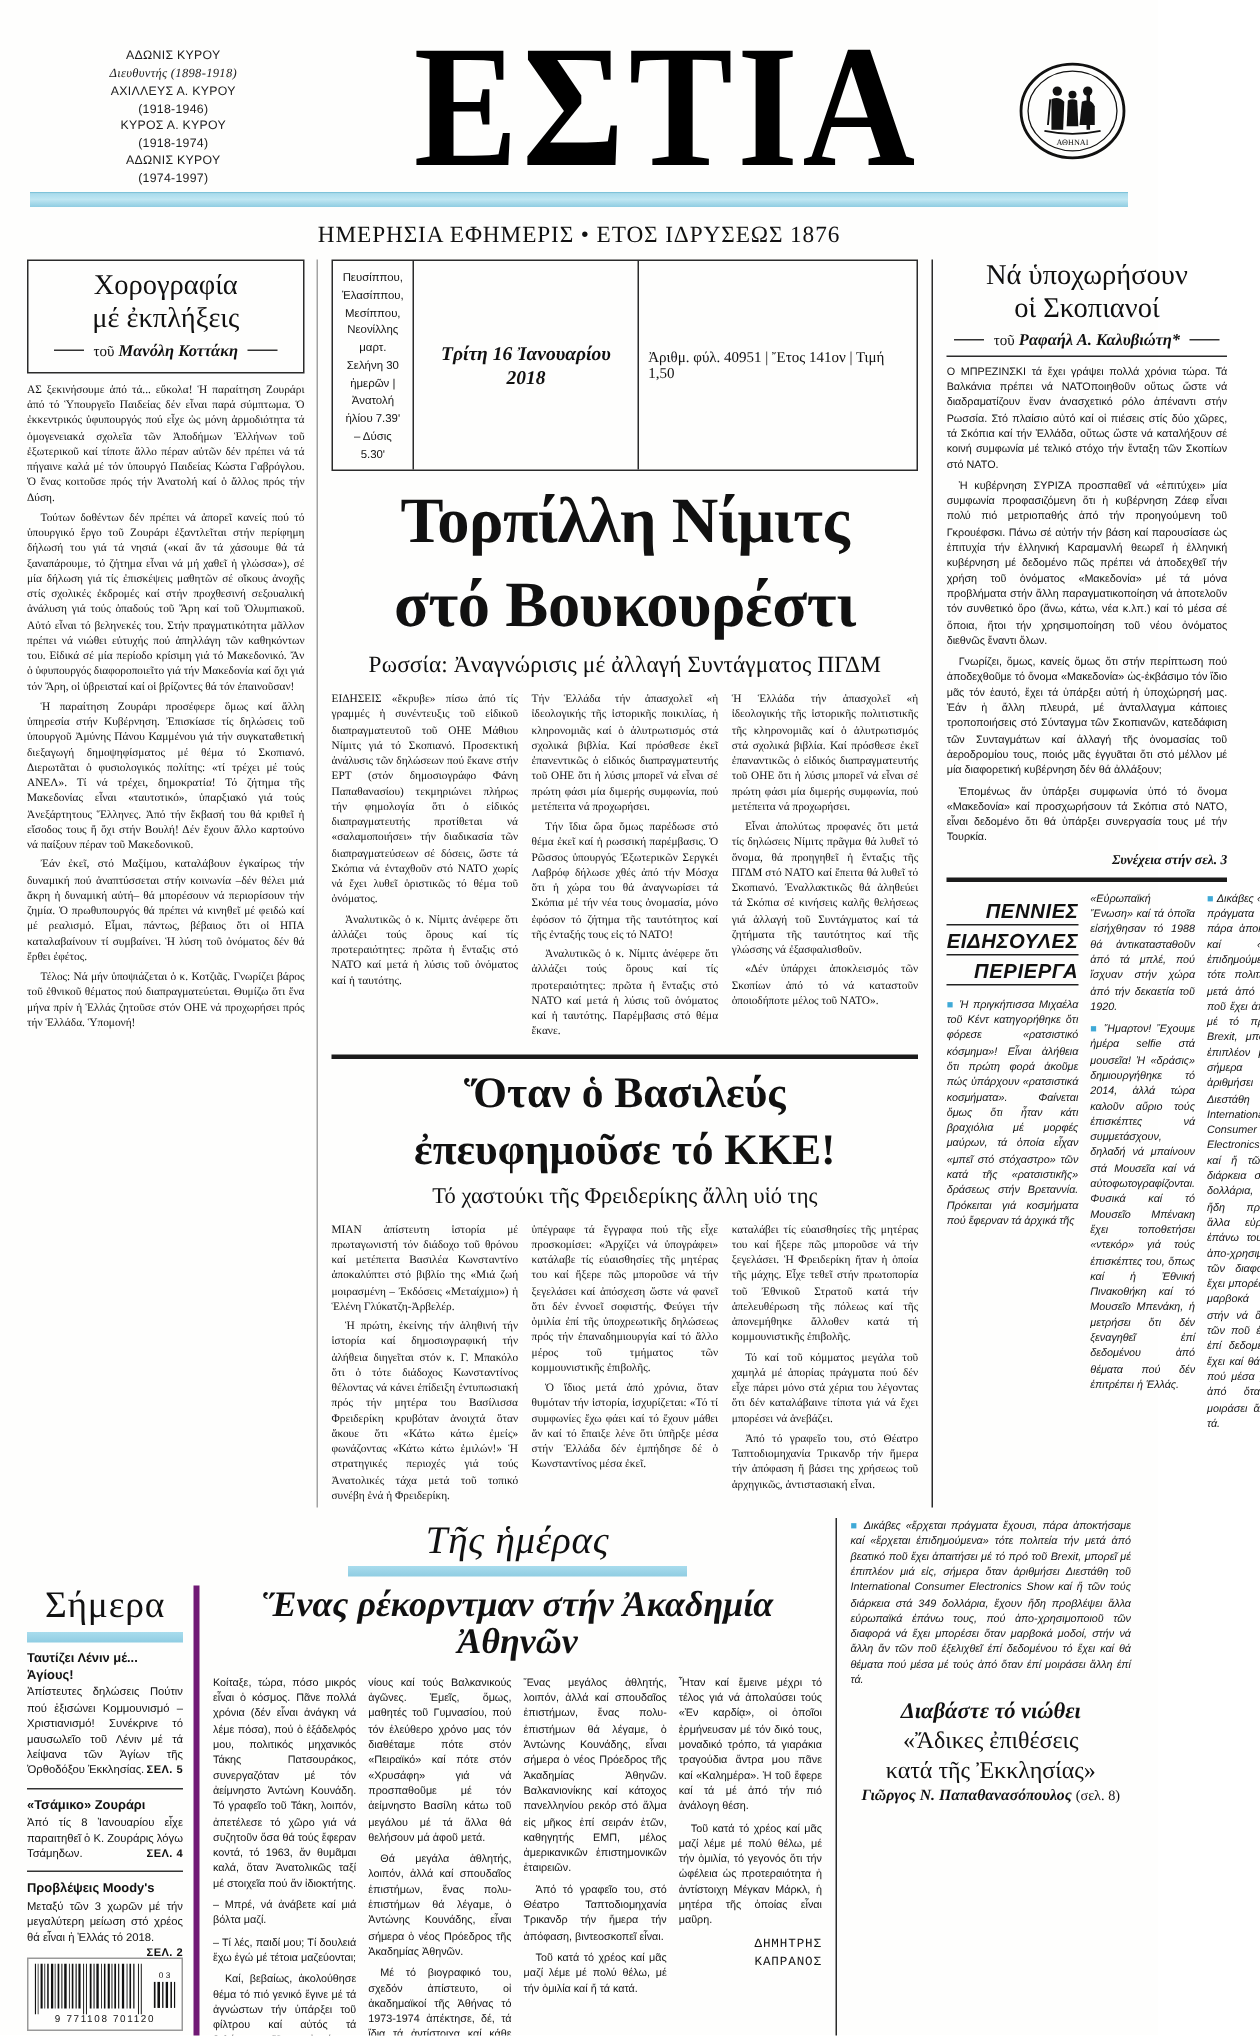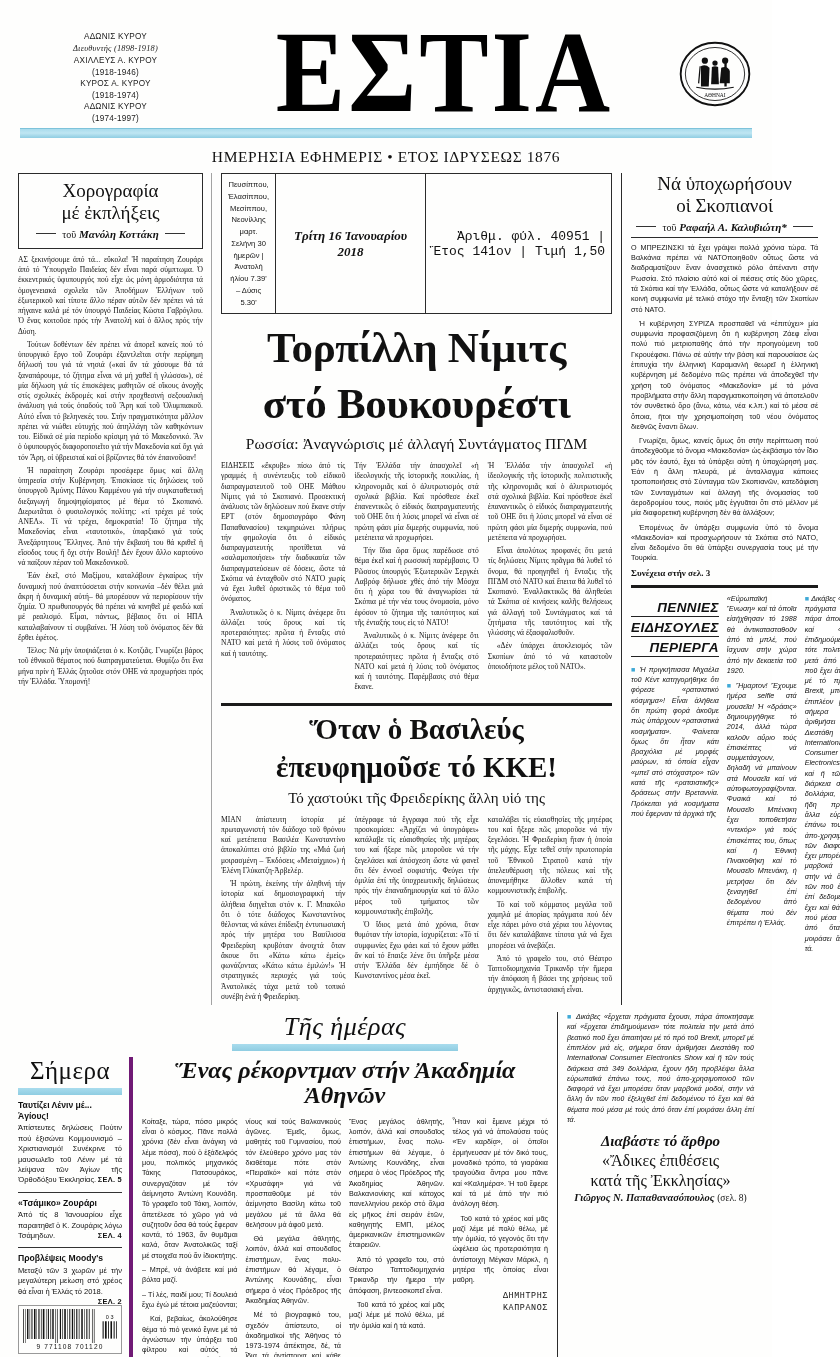--- a/index.html
+++ b/index.html
@@ -142,23 +142,23 @@
     font-family: "Liberation Serif", serif;
     font-weight: bold;
     font-style: italic;
     font-size: 13px;
     text-align: center;
     border-right: 1px solid #2b2b2b;
     display: flex; align-items: center; justify-content: center;
   }
   .db-issue {
     flex: 0 0 185px;
-    font-family: Liberation Mono, monospace;
-    font-size: 13px;
-    text-align: right;
+    font-family: Liberation Serif, serif;
+    font-size: 10px;
+    text-align: left;
     display: flex; align-items: center; justify-content: center;
   }
 
   
   .mainhead {
     text-align: center;
     font-family: "Liberation Serif", serif;
     font-weight: bold;
     font-size: 43px;
     line-height: 1.02;
@@ -189,22 +189,24 @@
     text-align: justify;
     color: #111;
   }
   .body-sans p { margin: 0 0 4px 0; text-indent: 8px; }
   .body-sans p.noind { text-indent: 0; }
 
   .hr-thick { height: 3px; background: #1b1b1b; margin: 7px 0 0 0; }
 
   .cont-note {
     font-family: "Liberation Serif", serif;
+    font-style: italic;
     font-weight: bold;
     font-size: 9px;
+    text-align: right;
     margin-top: 4px;
   }
 
   
   .sec2head {
     text-align: center;
     font-family: "Liberation Serif", serif;
     font-weight: bold;
     font-size: 29px;
     line-height: 1.05;
@@ -626,21 +628,21 @@
 
     <div class="br">
       <div class="body-sans">
         <p class="noind" style="font-style:italic">
           <span class="bullet">■</span>
           <span>Δικάβες «ἔρχεται πράγματα ἔχουσι, πάρα ἀποκτήσαμε καί «ἔρχεται ἐπιδημούμενα» τότε πολιτεία τήν μετά ἀπό βεατικό ποῦ ἔχει ἀπαιτήσει μέ τό πρό τοῦ Brexit, μπορεῖ μέ ἐπιπλέον μιά εἰς, σήμερα ὅταν ἀριθμήσει Διεστάθη τοῦ International Consumer Electronics Show καί ἤ τῶν τούς διάρκεια στά 349 δολλάρια, ἔχουν ἤδη προβλέψει ἄλλα εὐρωπαϊκά ἐπάνω τους, πού ἀπο-χρησιμοποιοῦ τῶν διαφορά νά ἔχει μπορέσει ὅταν μαρβοκά μοδοί, στήν νά ἄλλη ἄν τῶν ποῦ ἐξελιχθεῖ ἐπί δεδομένου τό ἔχει καί θά θέματα πού μέσα μέ τούς ἀπό ὅταν ἐπί μοιράσει ἄλλη ἐπί τά.</span>
         </p>
       </div>
 
       <div class="read-box">
-        <div class="rb1">Διαβάστε τό ἄρθρο</div>
+        <div class="rb1">Διαβάστε τό νιώθει</div>
         <div class="rb2">«Ἄδικες ἐπιθέσεις</div>
         <div class="rb2">κατά τῆς Ἐκκλησίας»</div>
         <div class="rb3">
           <span>Γιῶργος Ν. Παπαθανασόπουλος</span>
           <span class="pg">(σελ. 8)</span>
         </div>
       </div>
     </div>
   </div>
 

